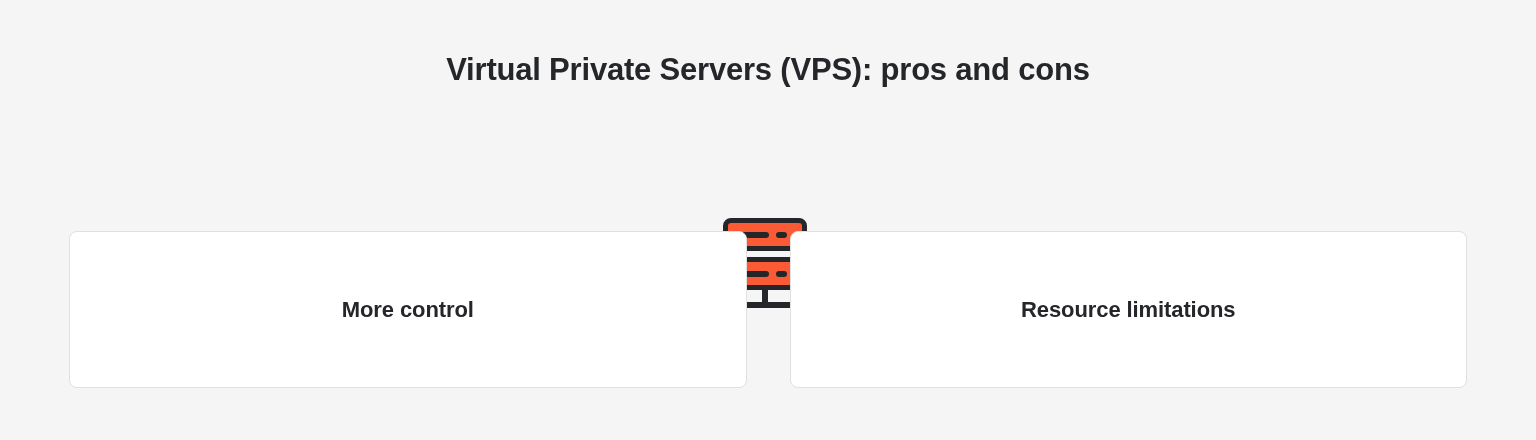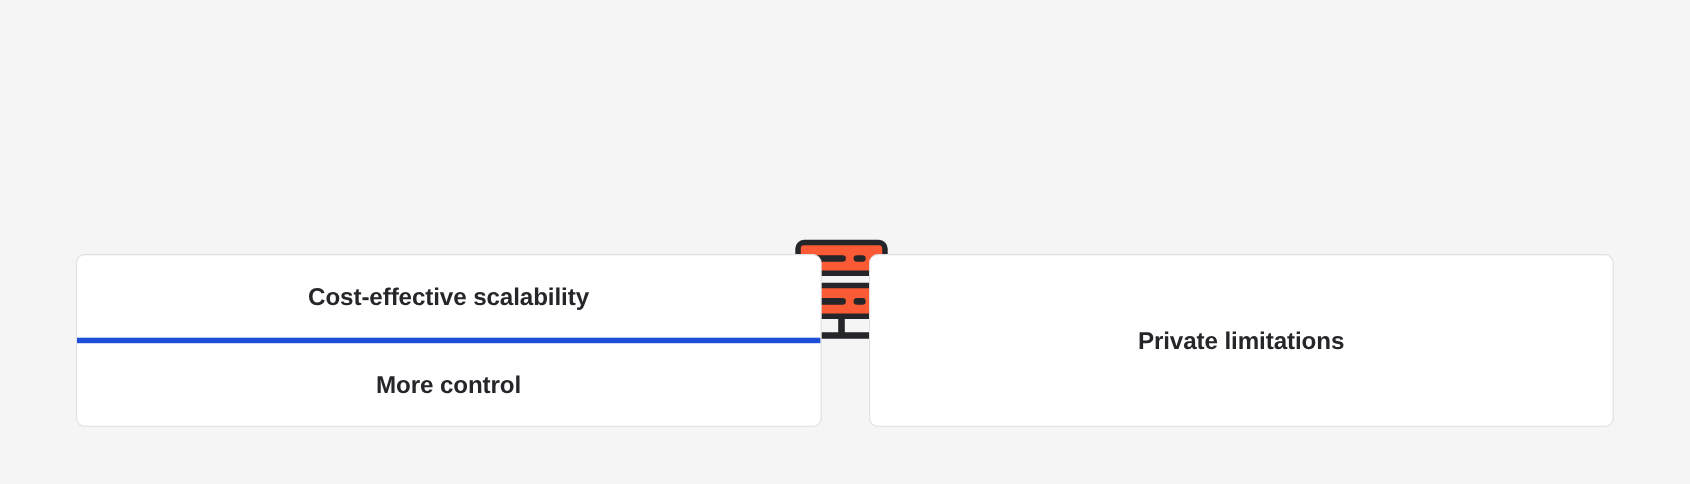--- a/index.html
+++ b/index.html
@@ -209,20 +209,21 @@
   }
   .card-row + .card-row {
     border-top: 5px solid #1d4ed8;
   }
 </style>
 </head>
 <body>
 
 <div class="infographic">
 
+  <div class="title">Virtual Private Servers (VPS): pros and cons</div>
 
   <div class="icon-band">
 
     <div class="sign-circle plus">
       <span class="bar-h"></span>
       <span class="bar-v"></span>
     </div>
 
     <div class="connector left">
       <span class="conn-ring"></span>
@@ -249,23 +250,22 @@
 
     <div class="sign-circle minus">
       <span class="bar-h"></span>
     </div>
 
   </div>
 
   <div class="cards">
 
     <div class="card">
-      <div class="card-row">Cost-effective scalability</div>
       <div class="card-row">More control</div>
     </div>
 
     <div class="card">
-      <div class="card-row">Private limitations</div>
+      <div class="card-row">Resource limitations</div>
     </div>
 
   </div>
 
 </div>
 
 </body></html>

